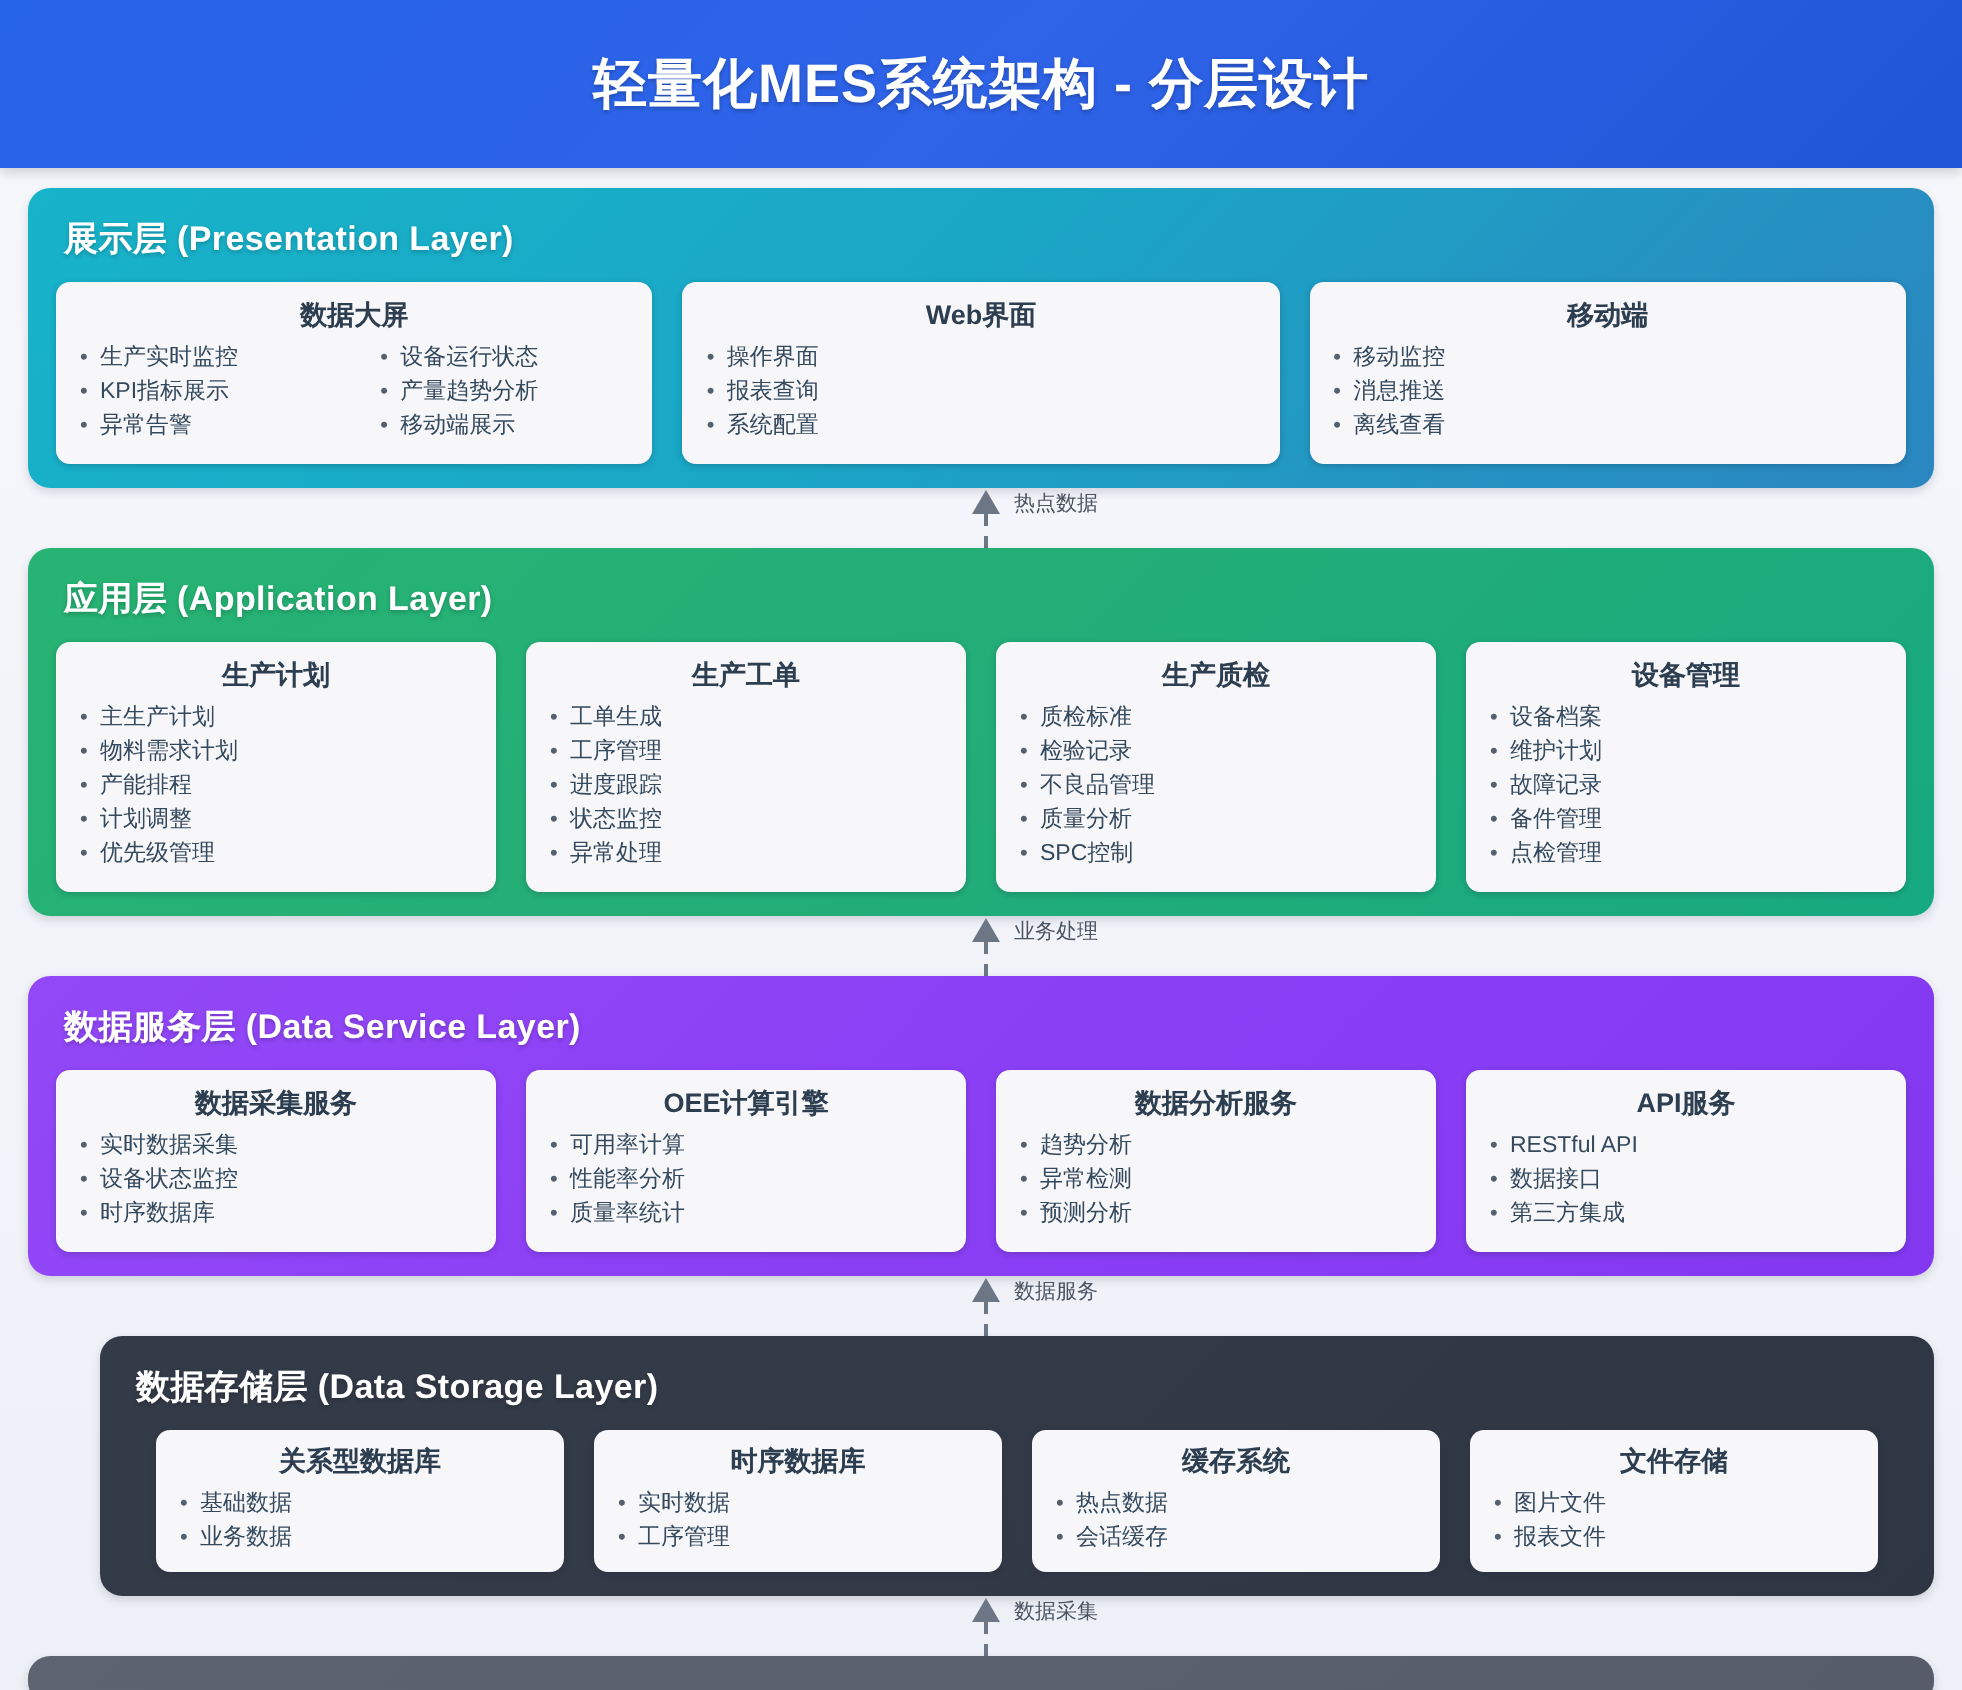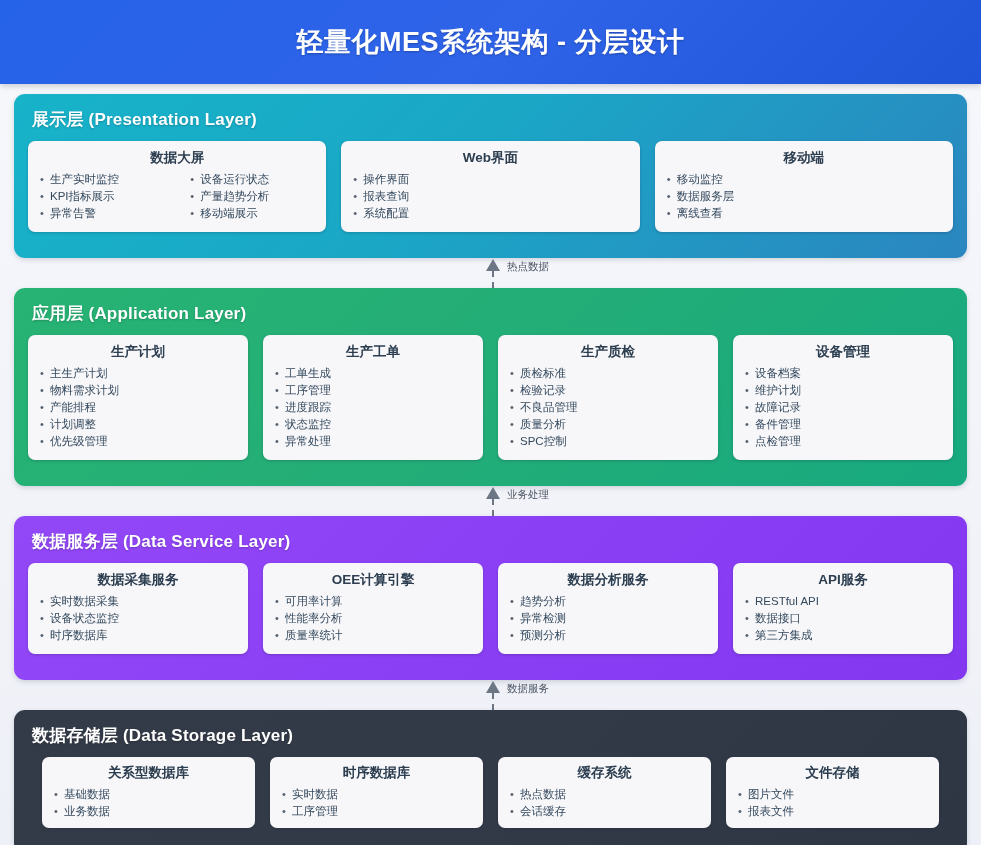--- a/index.html
+++ b/index.html
@@ -29,21 +29,21 @@
     letter-spacing: .5px;
     text-shadow: 0 1px 2px rgba(0,0,0,.25);
   }
 
   
   .stack { padding: 10px 14px 6px 14px; }
 
   .layer {
     position: relative;
     border-radius: 11px;
-    padding: 12px 14px 26px 14px;
+    padding: 12px 14px 12px 14px;
     box-shadow: 0 2px 5px rgba(40,45,70,.17);
   }
   .layer-title {
     color: #ffffff;
     font-size: 17px;
     font-weight: bold;
     margin: 2px 0 10px 4px;
     text-shadow: 0 1px 2px rgba(0,0,0,.22);
     letter-spacing: .2px;
   }
@@ -79,21 +79,21 @@
     position: absolute; left: 0; top: -0.5px;
     color: #55606e;
     font-size: 11px;
   }
   .card-items.two-col { column-count: 2; column-gap: 26px; }
 
   
   .layer-presentation { background: linear-gradient(135deg, #17b3c9 0%, #1aa7c6 45%, #2b86c0 100%); }
   .layer-application  { background: linear-gradient(135deg, #27b373 0%, #24ae77 45%, #17a97f 100%); }
   .layer-dataservice  { background: linear-gradient(135deg, #9348f7 0%, #8b3ff5 50%, #8338f0 100%); }
-  .layer-storage      { background: linear-gradient(135deg, #343b48 0%, #333a47 50%, #2f3643 100%); }
+  .layer-storage      { background: linear-gradient(135deg, #343b48 0%, #333a47 50%, #2f3643 100%); margin-left: 36px; }
   .layer-equipment    { background: linear-gradient(135deg, #5d646f 0%, #5a616d 50%, #565d69 100%); }
 
   
   .connector {
     height: 30px;
     position: relative;
   }
   .connector-inner {
     position: absolute;
     left: 471px;
@@ -160,21 +160,21 @@
             <ul class="card-items">
               <li>操作界面</li>
               <li>报表查询</li>
               <li>系统配置</li>
             </ul>
           </div>
           <div class="card">
             <div class="card-title">移动端</div>
             <ul class="card-items">
               <li>移动监控</li>
-              <li>数据服务层</li>
+              <li>消息推送</li>
               <li>离线查看</li>
             </ul>
           </div>
         </div>
       </div>
       <div class="connector">
         <div class="connector-inner">
           <div class="conn-arrow">
             <div class="tri"></div>
             <div class="line"></div>

